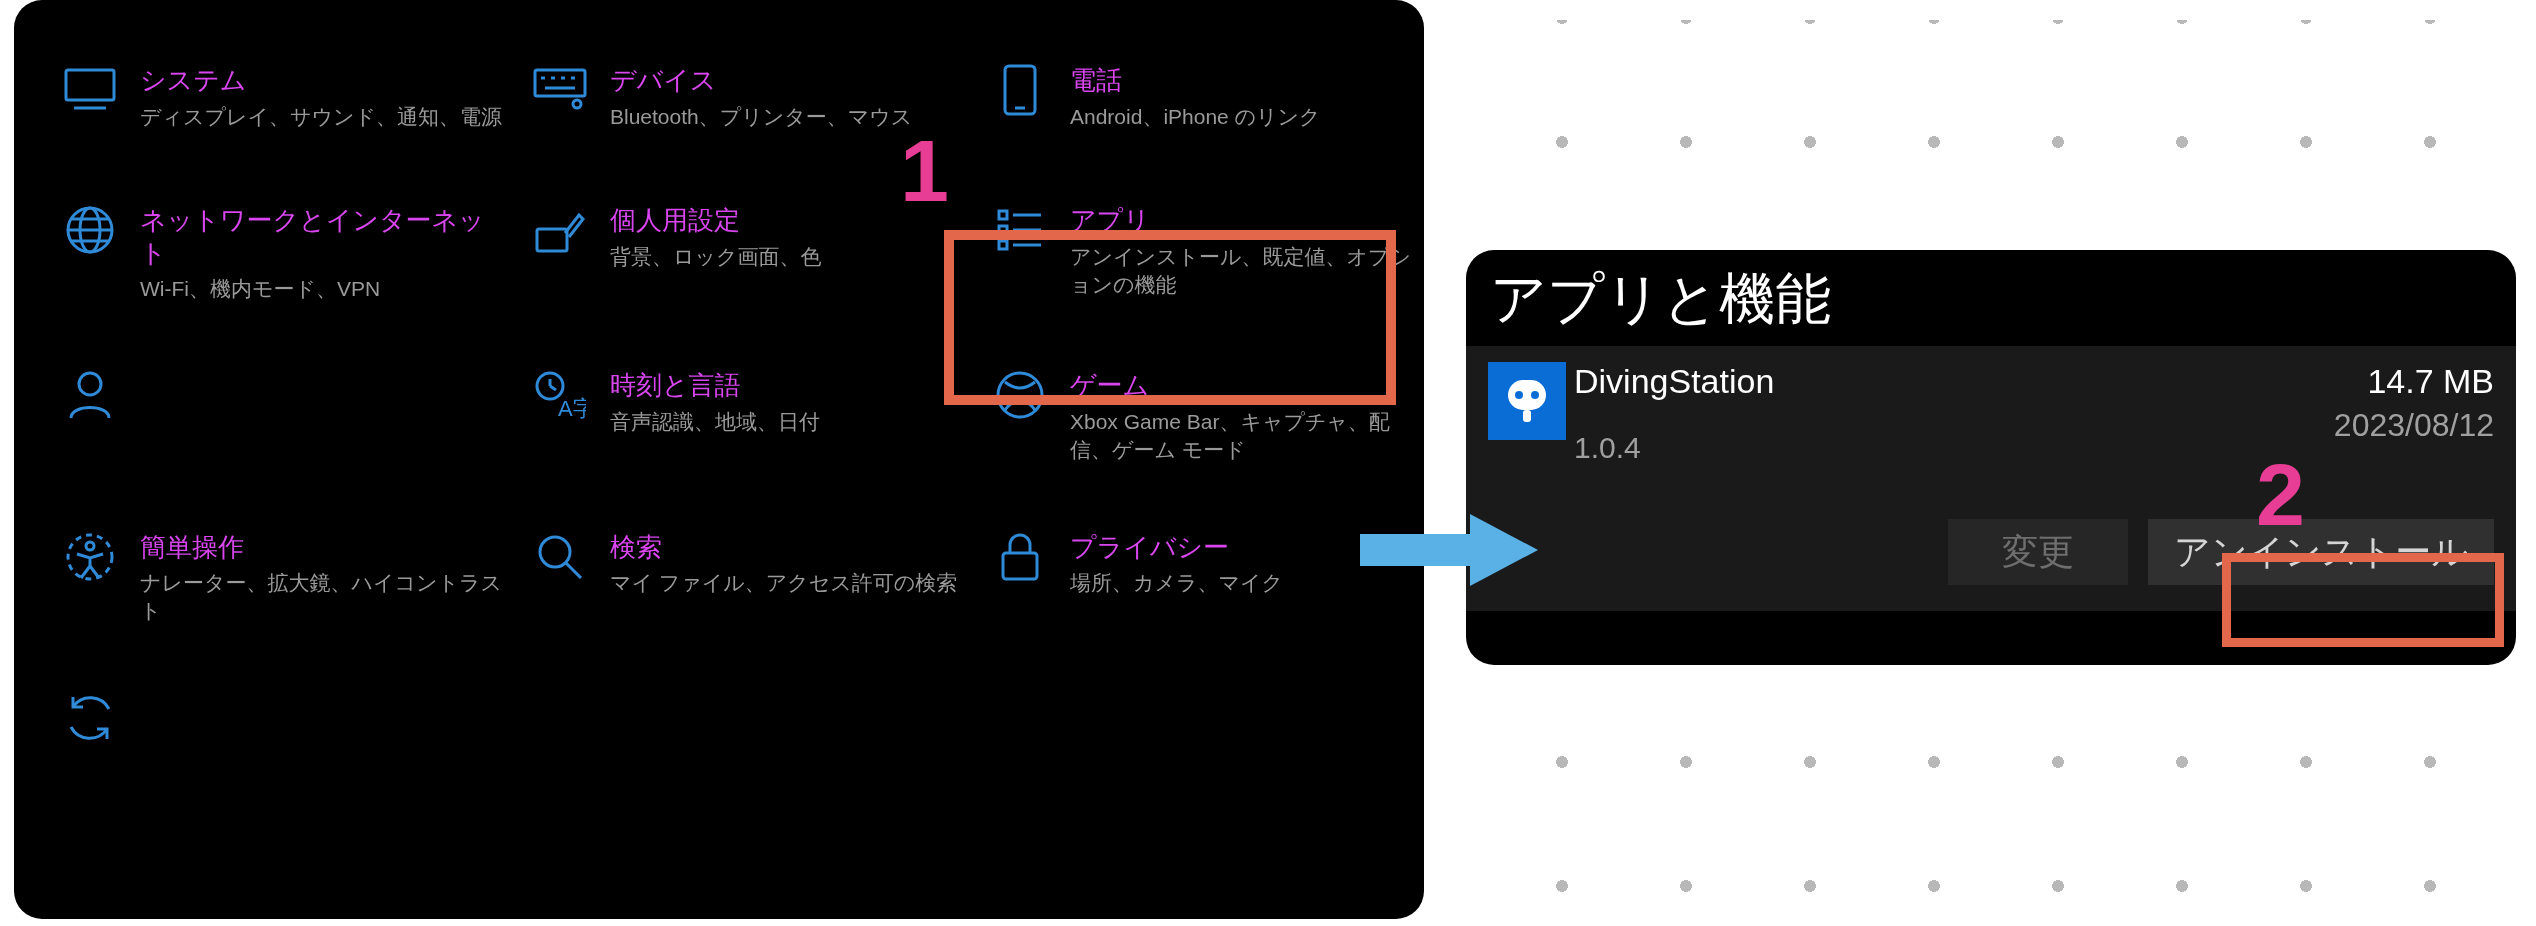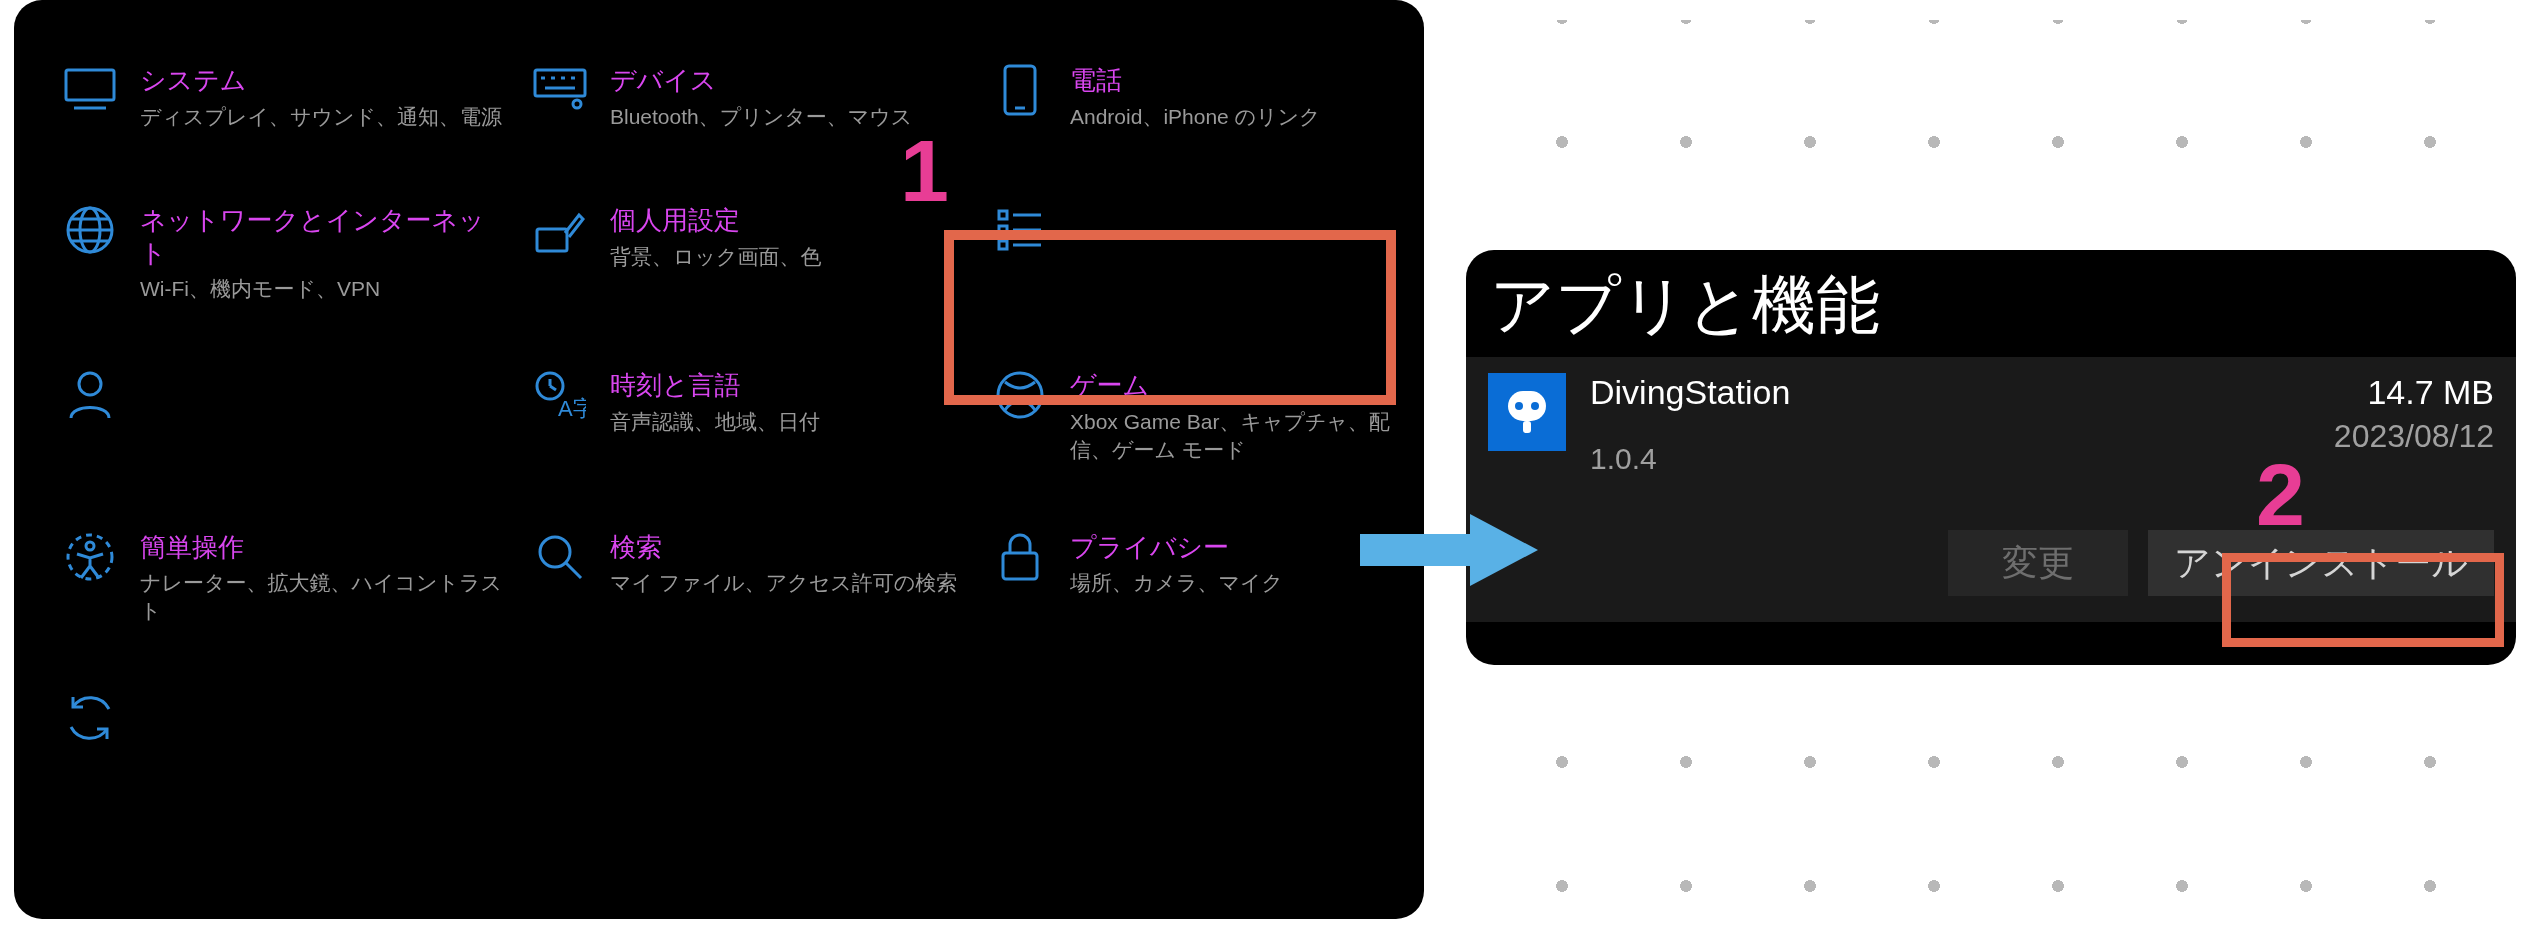--- a/index.html
+++ b/index.html
@@ -93,33 +93,33 @@
     position: absolute;
     left: 1466px; top: 250px;
     width: 1050px; height: 415px;
     background: #000000;
     border-radius: 28px;
     z-index: 3;
     overflow: hidden;
   }
   .panel2-header {
     color: #ffffff;
-    font-size: 64px;
+    font-size: 56px;
     padding: 12px 24px 8px 24px;
     font-weight: 400;
   }
   .app-row {
     background: #1a1a1a;
     margin: 0;
     padding: 16px 22px 26px 22px;
   }
   .app-top {
     display: flex;
     align-items: flex-start;
-    gap: 24px;
+    gap: 8px;
   }
   .app-icon {
     width: 78px; height: 78px;
     background: #0a6dd6;
     display: flex;
     align-items: center;
     justify-content: center;
   }
   .app-info {
     flex: 1;
@@ -243,20 +243,24 @@
     <div class="cat">
       <div class="icon-wrap">
         <svg width="46" height="46" viewBox="0 0 46 46" fill="none" stroke-width="3">
           <rect x="2" y="4" width="8" height="8"></rect>
             <line x1="16" y1="8" x2="44" y2="8"></line>
           <rect x="2" y="19" width="8" height="8"></rect>
             <line x1="16" y1="23" x2="44" y2="23"></line>
           <rect x="2" y="34" width="8" height="8"></rect>
             <line x1="16" y1="38" x2="44" y2="38"></line>
         </svg>
+      </div>
+      <div class="txt">
+        <div class="title">アプリ</div>
+        <div class="desc">アンインストール、既定値、オプションの機能</div>
       </div>
     </div>
 
     <div class="cat">
       <div class="icon-wrap">
         <svg width="46" height="50" viewBox="0 0 46 50" fill="none" stroke-width="3">
           <circle cx="23" cy="14" r="11"></circle>
           <path d="M4 48 C4 34 42 34 42 48"></path>
         </svg>
       </div>

